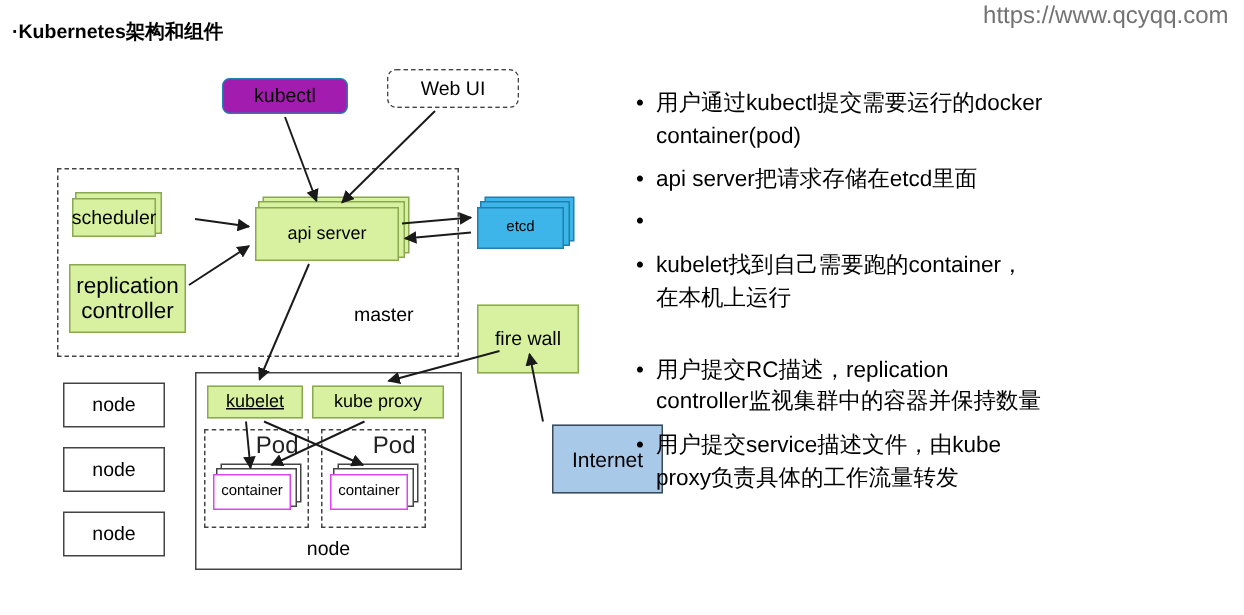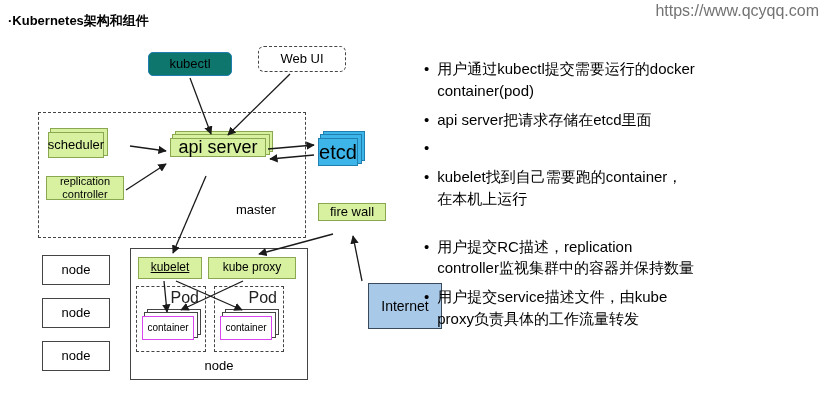--- a/index.html
+++ b/index.html
@@ -9,21 +9,21 @@
   }
   .page-title { position:absolute; left:8px; top:12px; font-size:13px; font-weight:bold; }
   .watermark { position:absolute; right:10px; top:2px; font-size:16px; color:#737373; }
 
   .box {
     position:absolute; box-sizing:border-box;
     display:flex; align-items:center; justify-content:center;
     text-align:center; font-size:13px; line-height:1.15;
   }
   .green { background:#d7f1a1; border:1px solid #89a84f; }
-  .blue  { background:#0f766e; border:1px solid #1f7fb0; border-radius:5px; }
+  .blue  { background:#a21caf; border:1px solid #1f7fb0; border-radius:5px; }
   .blue-sq { background:#3db5e8; border:1px solid #1f7fb0; }
   .internet { background:#a9c9e9; border:1.5px solid #3a4a5a; }
   .dashed { background:#fff; border:1.5px dashed #444; }
   .dashed-r { background:#fff; border:1.5px dashed #444; border-radius:6px; }
   .plain { background:#fff; border:1.5px solid #444; }
   .thin-plain { background:#fff; border:1px solid #d946ef; }
 
   .stack1-green { box-shadow: 3px -3px 0 0 #d7f1a1, 3px -3px 0 1px #89a84f; }
   .stack2-green { box-shadow: 3px -3px 0 0 #d7f1a1, 3px -3px 0 1px #89a84f,
                               6px -6px 0 0 #d7f1a1, 6px -6px 0 1px #89a84f; }
@@ -53,30 +53,30 @@
   <div class="page-title">·Kubernetes架构和组件</div>
   <div class="watermark">https://www.qcyqq.com</div>
 
   <div class="box blue" style="left:148px; top:52px; width:84px; height:24px;">kubectl</div>
   <div class="box dashed-r" style="left:258px; top:46px; width:88px; height:26px;">Web UI</div>
 
   <div class="box dashed" style="left:38px; top:112px; width:268px; height:126px; background:transparent;"></div>
 
   <div class="box green stack1-green" style="left:48px; top:132px; width:56px; height:26px;">scheduler</div>
 
-  <div class="box green prelines" style="left:46px; top:176px; width:78px; height:24px; font-size:11px;">replication
+  <div class="box green prelines" style="left:46px; top:176px; width:78px; height:46px; font-size:15px;">replication
 controller</div>
 
-  <div class="box green stack2-green" style="left:170px; top:138px; width:96px; height:19px; font-size:18px;">api server</div>
+  <div class="box green stack2-green" style="left:170px; top:138px; width:96px; height:36px; font-size:12px;">api server</div>
 
   <div class="free-label" style="left:236px; top:202px;">master</div>
 
-  <div class="box blue-sq stack2-blue" style="left:318px; top:138px; width:40px; height:28px; font-size:20px;">etcd</div>
+  <div class="box blue-sq stack2-blue" style="left:318px; top:138px; width:58px; height:28px; font-size:10px;">etcd</div>
 
-  <div class="box green" style="left:318px; top:203px; width:68px; height:18px;">fire wall</div>
+  <div class="box green" style="left:318px; top:203px; width:68px; height:46px;">fire wall</div>
 
   <div class="box internet" style="left:330px; top:283px; width:74px; height:46px; font-size:14px;margin-left:38px;">Internet</div>
 
   <div class="box plain" style="left:42px; top:255px; width:68px; height:30px;">node</div>
   <div class="box plain" style="left:42px; top:298px; width:68px; height:30px;">node</div>
   <div class="box plain" style="left:42px; top:341px; width:68px; height:30px;">node</div>
 
   <div class="box plain" style="left:130px; top:248px; width:178px; height:132px;"></div>
 
   <div class="box green" style="left:138px; top:257px; width:64px; height:22px; font-size:12px;text-decoration:underline;">kubelet</div>

